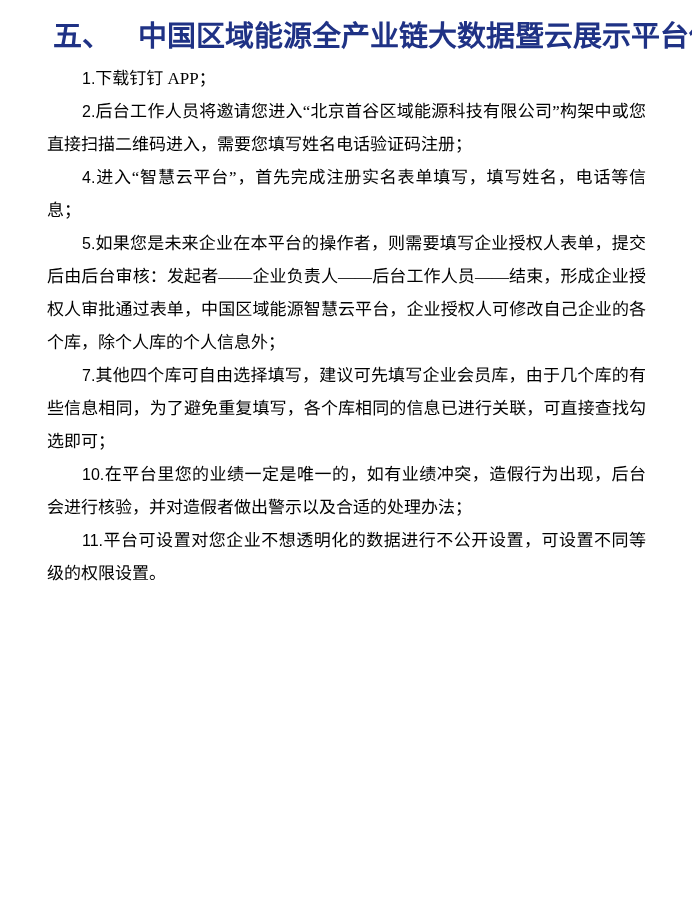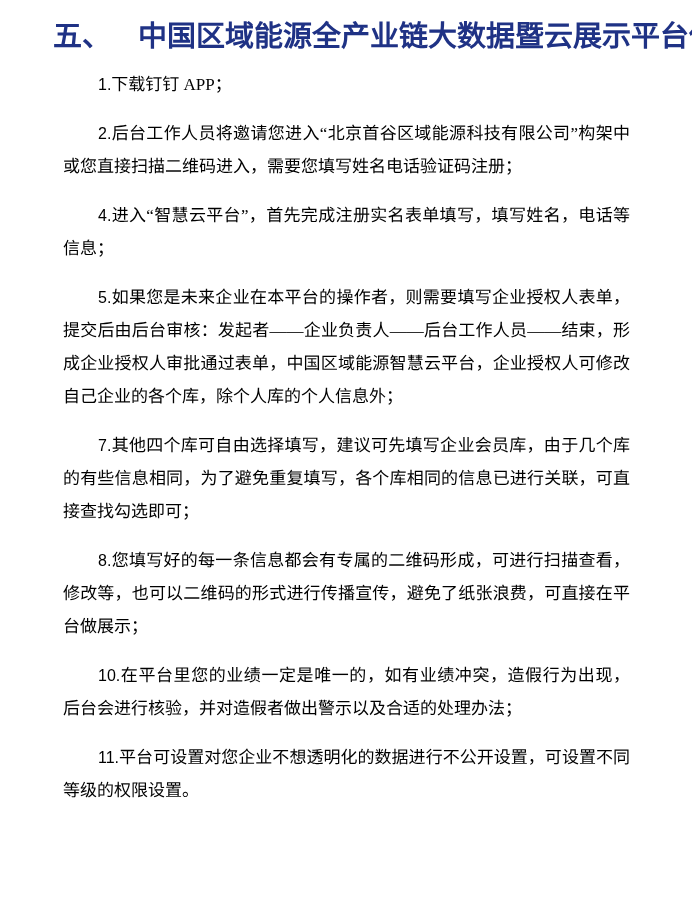--- a/index.html
+++ b/index.html
@@ -31,39 +31,38 @@
   }
   .doc-body {
     font-family: "Liberation Serif", "DejaVu Serif", serif;
     font-size: 17px;
     line-height: 33px;
     color: #000000;
     text-align: justify;
     text-justify: inter-ideograph;
   }
   .doc-body p {
-    margin: 16px;
+    margin: 0;
     text-indent: 35px;
   }
   .item-number {
     font-family: "Liberation Sans", sans-serif;
     font-size: 16px;
   }
 </style>
 </head>
 <body>
 
 <div class="page">
 
   <h1 class="doc-title"><span class="title-number">五、</span><span>中国区域能源全产业链大数据暨云展示平台使用小帮手</span></h1>
 
   <div class="doc-body">
     <p><span class="item-number">1.</span><span>下载钉钉 APP；</span></p>
     <p><span class="item-number">2.</span><span>后台工作人员将邀请您进入“北京首谷区域能源科技有限公司”构架中或您直接扫描二维码进入，需要您填写姓名电话验证码注册；</span></p>
     <p><span class="item-number">4.</span><span>进入“智慧云平台”，首先完成注册实名表单填写，填写姓名，电话等信息；</span></p>
     <p><span class="item-number">5.</span><span>如果您是未来企业在本平台的操作者，则需要填写企业授权人表单，提交后由后台审核：发起者——企业负责人——后台工作人员——结束，形成企业授权人审批通过表单，中国区域能源智慧云平台，企业授权人可修改自己企业的各个库，除个人库的个人信息外；</span></p>
     <p><span class="item-number">7.</span><span>其他四个库可自由选择填写，建议可先填写企业会员库，由于几个库的有些信息相同，为了避免重复填写，各个库相同的信息已进行关联，可直接查找勾选即可；</span></p>
-    <p><span class="item-number">8.</span><span>您填写好的每一条信息都会有专属的二维码形成，可进行扫描查看，修改等，也可以二维码的形式进行传播宣传，避免了纸张浪费，可直接在平台做展示；</span></p>
     <p><span class="item-number">10.</span><span>在平台里您的业绩一定是唯一的，如有业绩冲突，造假行为出现，后台会进行核验，并对造假者做出警示以及合适的处理办法；</span></p>
     <p><span class="item-number">11.</span><span>平台可设置对您企业不想透明化的数据进行不公开设置，可设置不同等级的权限设置。</span></p>
   </div>
 
 </div>
 
 </body></html>

